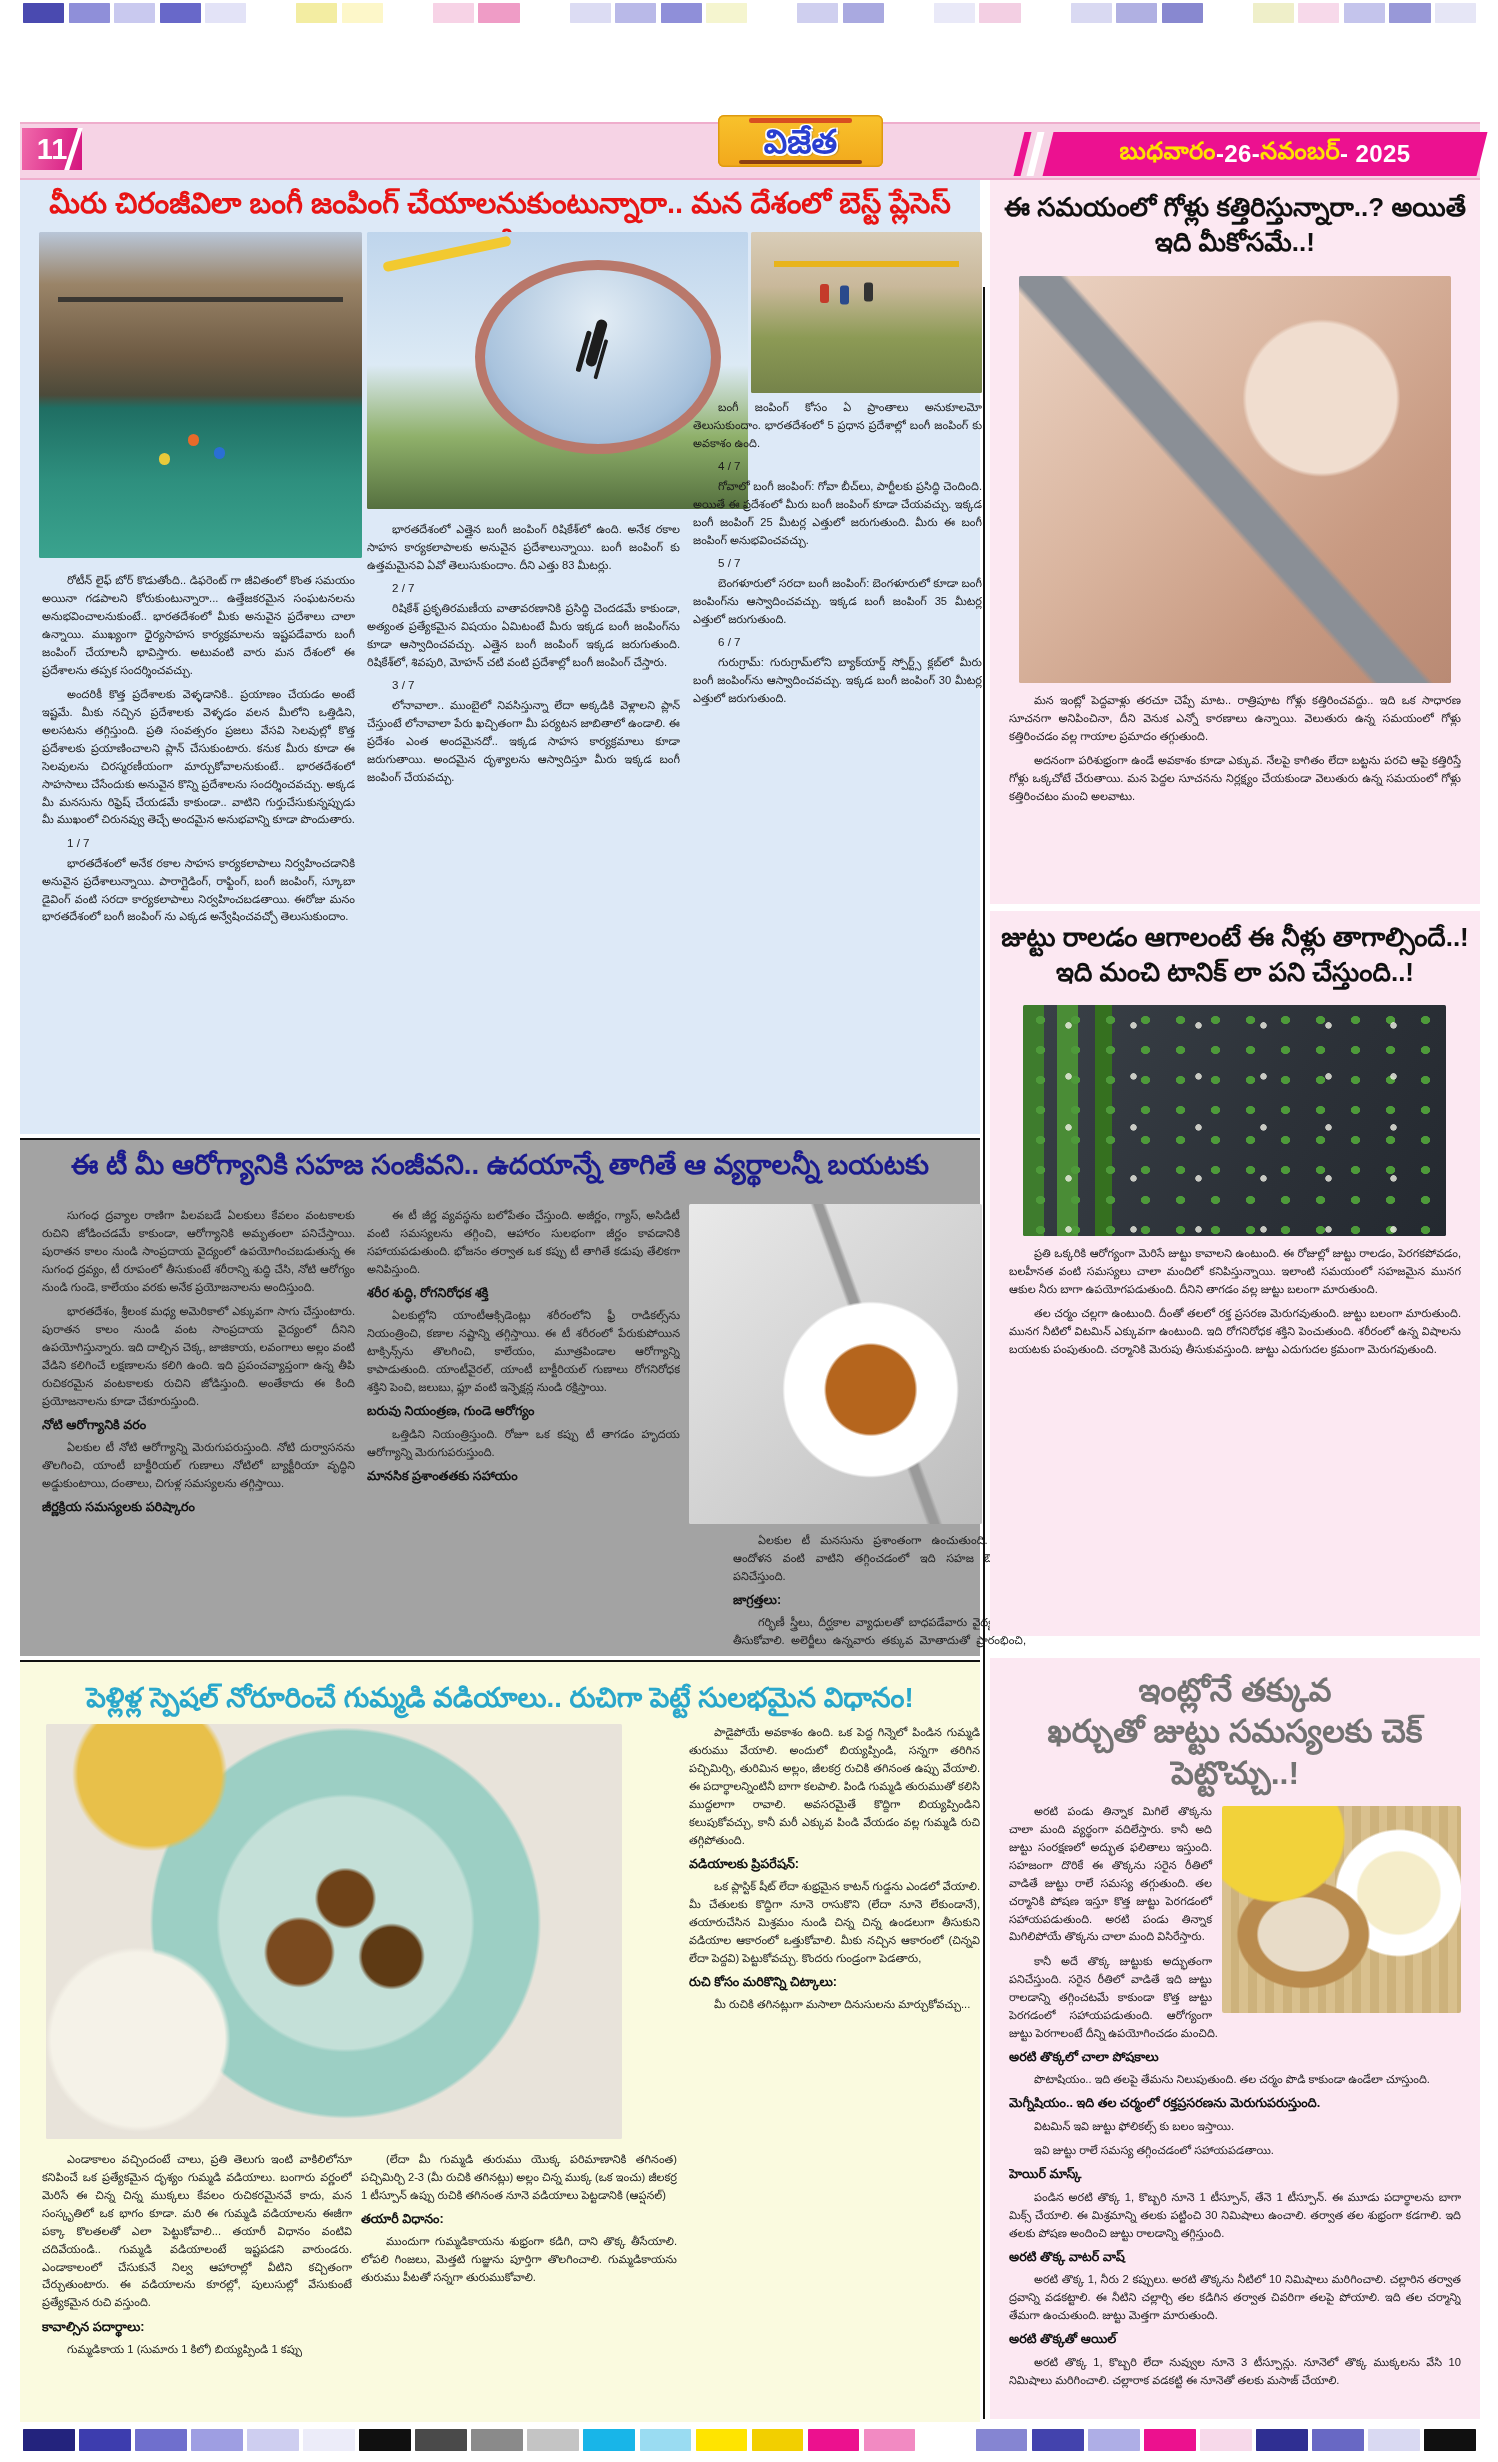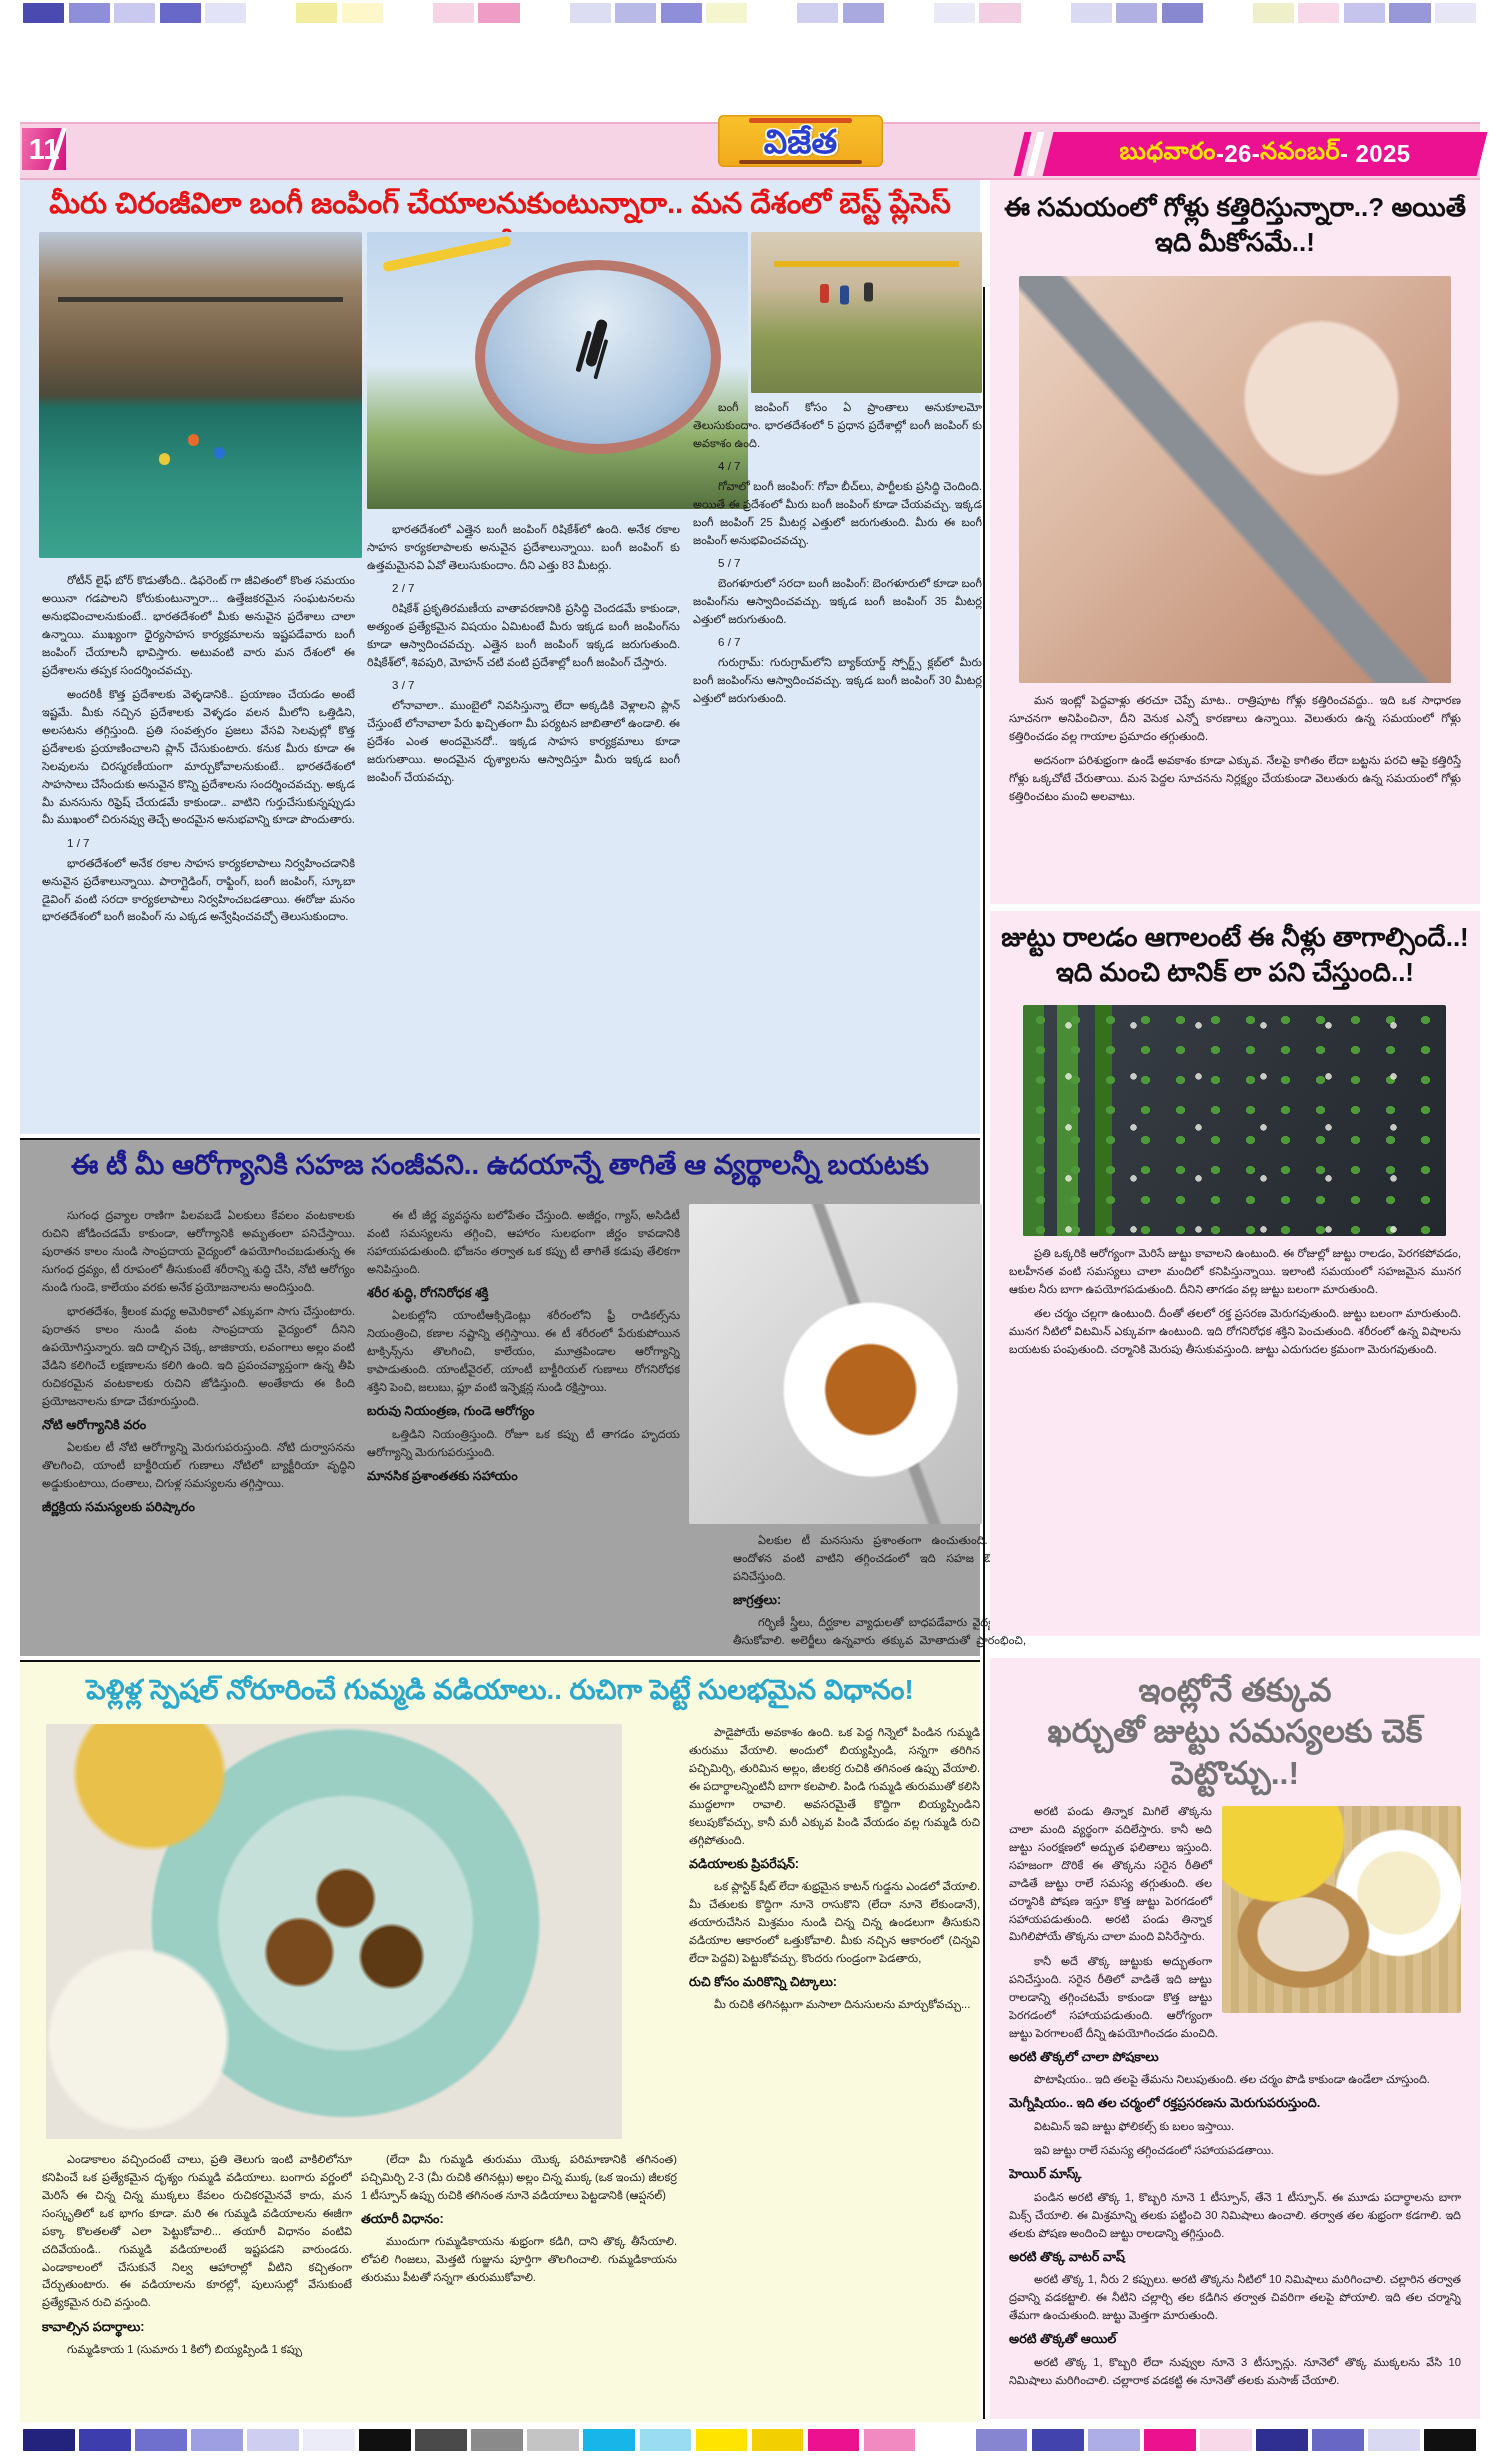--- a/index.html
+++ b/index.html
@@ -8,21 +8,21 @@
 
   
   .strip{position:absolute;left:23px;right:23px;display:flex;gap:4.4px;}
   .strip.top{top:2.9px;height:20px;}
   .strip.bottom{top:2429px;height:22px;}
   .strip .cell{flex:1;border-radius:0.7px;}
 
   
   .hdr-band{position:absolute;left:20px;top:122px;width:1460px;height:54px;
             background:#f6d3e5;border-top:2.2px solid #efadcc;border-bottom:2.2px solid #efadcc;}
-  .pagenum{position:absolute;left:22px;top:128px;width:44px;height:42px;
+  .pagenum{position:absolute;left:22px;top:128px;width:60px;height:42px;
            background:linear-gradient(100deg,#f06aab,#d5147f);color:#fff;
            font-size:29px;font-weight:bold;display:flex;align-items:center;justify-content:center;}
   .pagenum::after{content:"";position:absolute;right:5.8px;top:0;width:5px;height:100%;
                   background:#fff;transform:skewX(-18deg);}
   .masthead{position:absolute;left:718px;top:115px;width:165px;height:52px;
             background:linear-gradient(180deg,#f8c22c,#f2a81c);border-radius:5.8px;
             box-shadow:inset 0 0 0 1.5px #de9a10;display:flex;flex-direction:column;
             align-items:center;justify-content:center;}
   .masthead .tag{width:62%;height:4.4px;background:#d23b1f;border-radius:2.2px;margin:2.2px 0;opacity:.85;}
   .masthead .tag.dark{background:#7a2d12;width:74%;height:3.6px;}
@@ -74,21 +74,21 @@
   #t-col2{left:347px;top:67px;width:313px;height:439px;}
   #t-img{left:669px;top:64px;width:293px;height:320px;
      background:
        radial-gradient(circle at 62% 58%,#b5651d 0 17%,#ffffff 18% 33%,rgba(255,255,255,0) 34%),
        linear-gradient(70deg,rgba(0,0,0,0) 58%,#9a9a9a 59% 61%,rgba(0,0,0,0) 62%),
        linear-gradient(135deg,#e9e9e9,#cfcfcf 60%,#bdbdbd);}
   #t-col3{left:669px;top:392px;width:293px;height:117px;margin-left:44px;}
 
   
   #recipe{left:20px;top:1660px;width:960px;height:760px;background:#fafadf;border-top:2.2px solid #111;}
-  #recipe .headline{color:#2aa7cb;font-size:27.6px;padding-top:12px;}
+  #recipe .headline{color:#2aa7cb;font-size:27.6px;padding-top:20px;}
   #r-img{left:26px;top:62px;width:576px;height:415px;
      background:
        radial-gradient(circle at 18% 12%,#e8c04a 0 12%,rgba(0,0,0,0) 13%),
        radial-gradient(circle at 16% 76%,#f5f2e8 0 15%,rgba(0,0,0,0) 16%),
        radial-gradient(circle at 52% 42%,#6e4218 0 7%,rgba(0,0,0,0) 8%),
        radial-gradient(circle at 44% 55%,#7a4a1f 0 8%,rgba(0,0,0,0) 9%),
        radial-gradient(circle at 60% 56%,#5e3a14 0 7%,rgba(0,0,0,0) 8%),
        radial-gradient(circle at 52% 48%,#c4e0d8 0 34%,#9ccfc4 35% 52%,#e8e3da 53%);}
   #r-col3{left:669px;top:62px;width:291px;height:689px;}
   #r-col1{left:22px;top:489px;width:310px;height:265px;}

